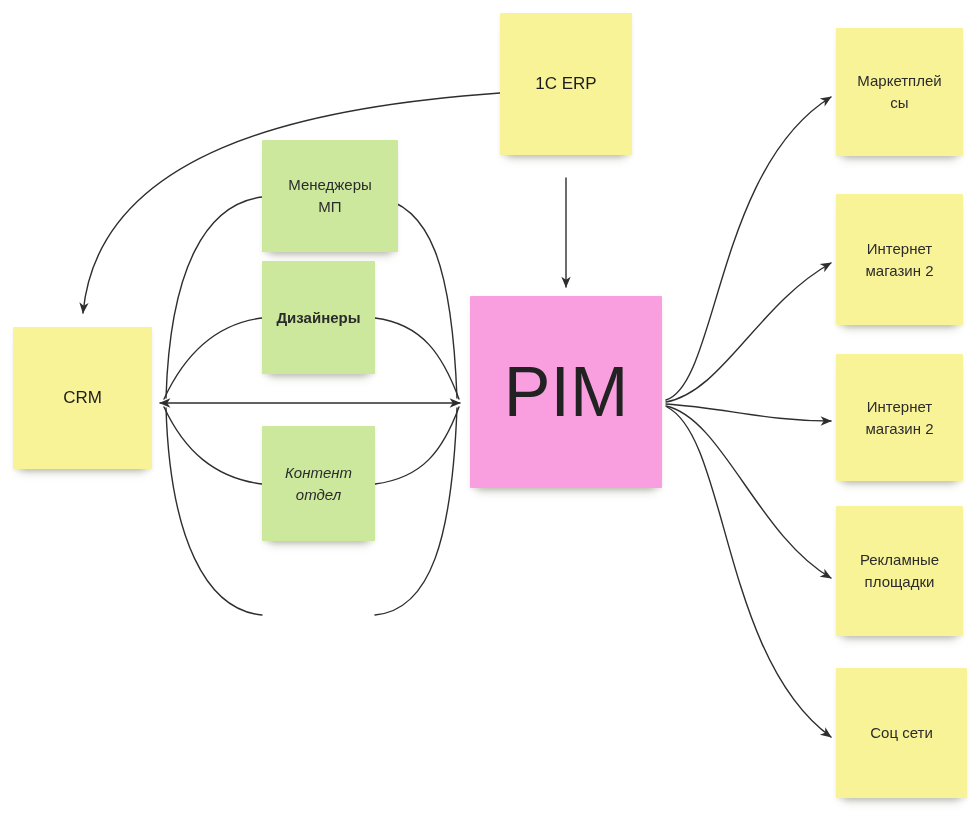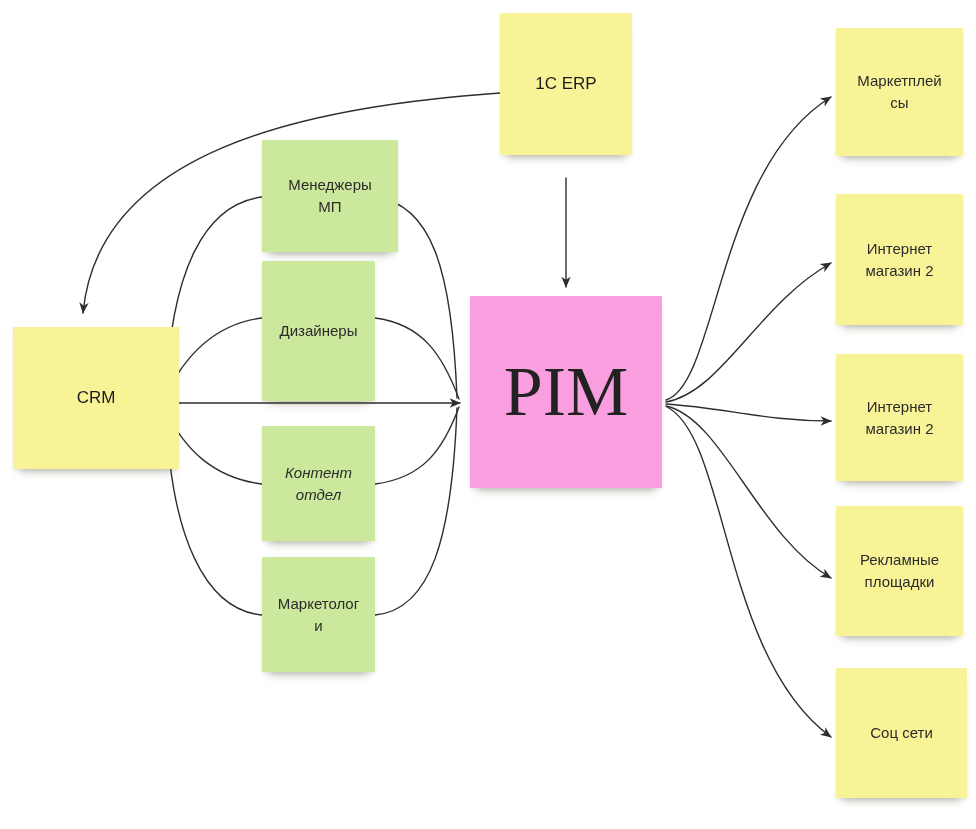--- a/index.html
+++ b/index.html
@@ -31,26 +31,26 @@
   }
   .sticky .label { width: 100%; }
   .yellow { background: var(--yellow, #f9f398); }
   .green  { background: var(--green, #cbe89d); padding: 0 13px; }
   .pink   { background: var(--pink, #f99edf); }
   .bold-label { font-weight: normal; font-size: 17px; color: #1c1c1c; }
   .wrap-any .label { overflow-wrap: anywhere; word-break: break-word; }
 
   
   .node-erp          { left: 500px; top:  13px; width: 132px; height: 142px; }
-  .node-crm          { left:  13px; top: 327px; width: 166px; height: 142px; }
+  .node-crm          { left:  13px; top: 327px; width: 139px; height: 142px; }
   .node-managers     { left: 262px; top: 140px; width: 136px; height: 112px; }
-  .node-designers    { left: 262px; top: 261px; width: 113px; height: 140px; }
+  .node-designers    { left: 262px; top: 261px; width: 113px; height: 113px; font-weight: bold; }
   .node-content      { left: 262px; top: 426px; width: 113px; height: 115px; font-style: italic; }
   .node-marketers    { left: 262px; top: 557px; width: 113px; height: 115px; }
-  .node-pim          { left: 470px; top: 296px; width: 192px; height: 192px; font-family: Liberation Serif, serif; }
+  .node-pim          { left: 470px; top: 296px; width: 192px; height: 192px; }
   .node-pim .label   { font-size: 70px; font-weight: 300; color: #222222; line-height: 1; }
   .node-marketplaces { left: 836px; top:  28px; width: 127px; height: 128px; padding: 0 19px; }
   .node-shop1        { left: 836px; top: 194px; width: 127px; height: 131px; padding: 0 19px; }
   .node-shop2        { left: 836px; top: 354px; width: 127px; height: 127px; padding: 1px 19px; }
   .node-ads          { left: 836px; top: 506px; width: 127px; height: 130px; padding: 8px 19px; }
   .node-social       { left: 836px; top: 668px; width: 131px; height: 130px; padding: 0 19px; }
 
   .edge { fill: none; stroke: var(--arrow, #2e2e2e); stroke-width: 1.4; stroke-linecap: round; }
 </style>
 </head>
@@ -100,23 +100,20 @@
   </div>
 
   <div class="sticky green node-designers">
     <div class="label">Дизайнеры</div>
   </div>
 
   <div class="sticky green node-content">
     <div class="label">Контент отдел</div>
   </div>
 
-  <div class="sticky green node-marketers wrap-any">
-    <div class="label">Маркетологи</div>
-  </div>
 
   <div class="sticky pink node-pim">
     <div class="label">PIM</div>
   </div>
 
   <div class="sticky yellow node-marketplaces wrap-any">
     <div class="label">Маркетплейсы</div>
   </div>
 
   <div class="sticky yellow node-shop1">

